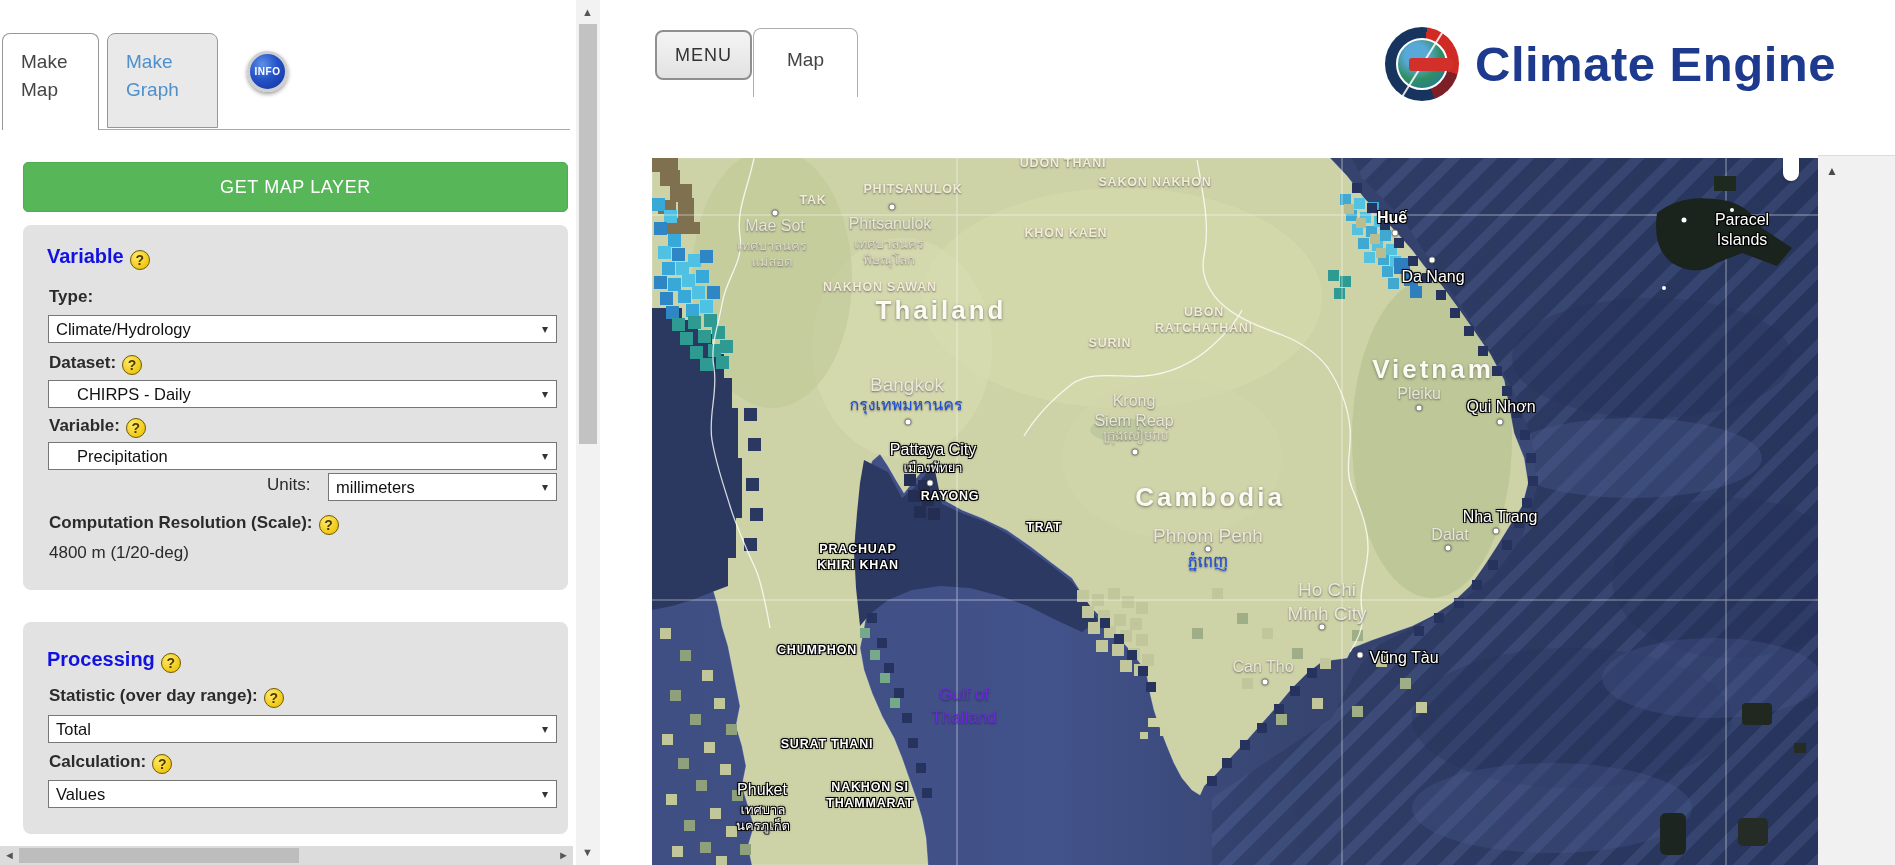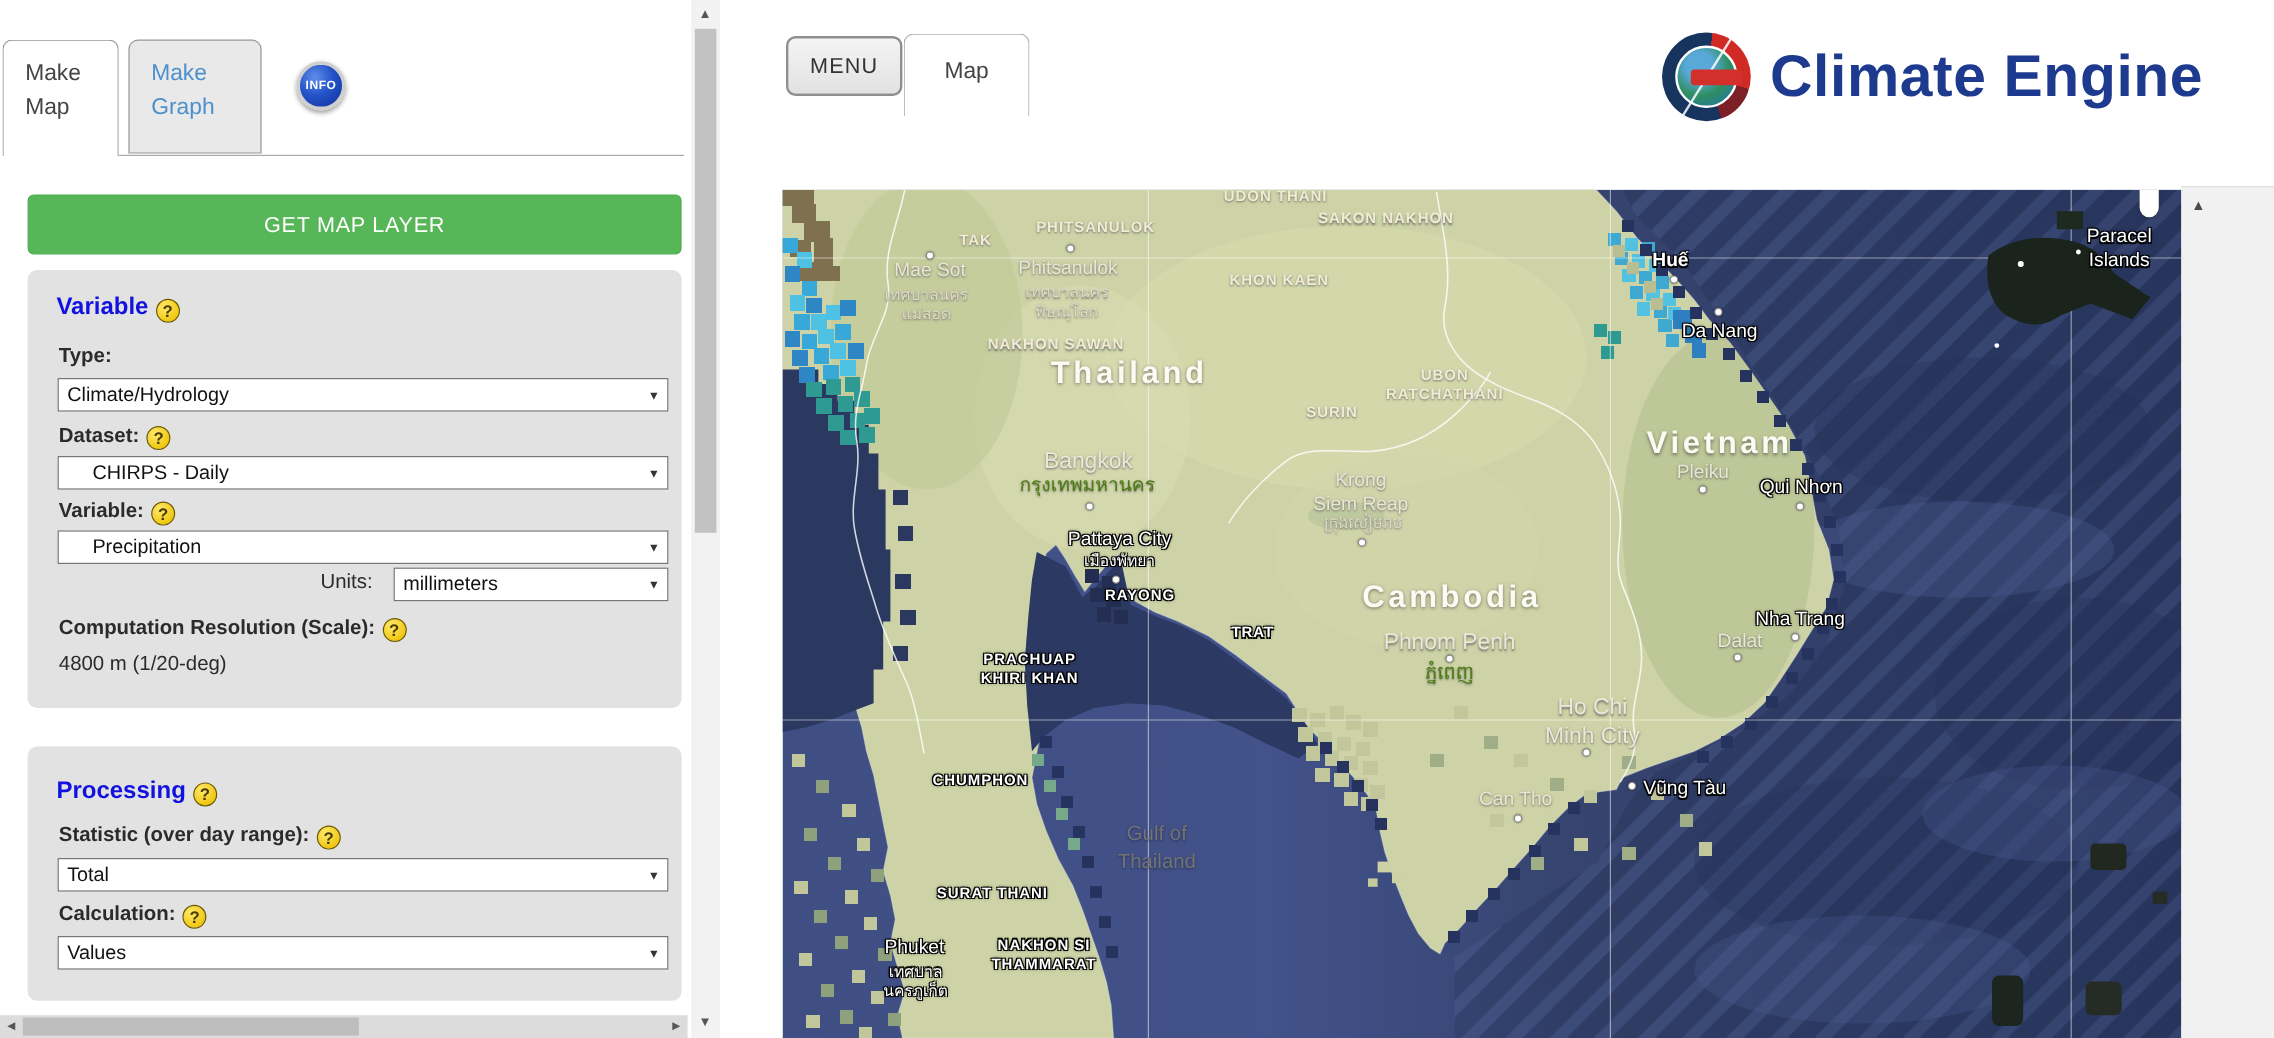--- a/index.html
+++ b/index.html
@@ -71,27 +71,27 @@
   #map-labels { position:absolute; left:0; top:0; width:100%; height:100%; }
   .mlabel { position:absolute; transform:translate(-50%,-50%); white-space:pre-line; text-align:center;
             line-height:1.25; pointer-events:none; }
   .country { font-size:26px; font-weight:bold; color:#fbfbf2; letter-spacing:3px;
              text-shadow:0 1px 3px rgba(70,70,70,.7); }
   .region  { font-size:12.5px; font-weight:bold; color:#f2ecd6; letter-spacing:.8px;
              text-shadow:0 1px 2px rgba(96,96,96,.9); }
   .city    { font-size:16px; color:#e9e6d6; text-shadow:0 1px 2px rgba(96,96,96,.95); }
   .city-lg { font-size:19px; color:#ebe8da; text-shadow:0 1px 2px rgba(96,96,96,.95); }
   .city-sub    { font-size:13px; color:#ded9c6; text-shadow:0 1px 2px rgba(96,96,96,.9); }
-  .city-sub-lg { font-size:16px; color:#4d7c0f; text-shadow:0 1px 2px rgba(96,96,96,.9); }
+  .city-sub-lg { font-size:16px; color:#1d4ed8; text-shadow:0 1px 2px rgba(96,96,96,.9); }
   .coastal, .coastal-sub, .coastal-caps { color:#fff;
      text-shadow:-1px -1px 0 #000, 1px -1px 0 #000, -1px 1px 0 #000, 1px 1px 0 #000, 0 0 3px #000; }
   .coastal { font-size:16px; }
   .coastal-sub { font-size:13px; }
   .coastal-caps { font-size:12.5px; font-weight:bold; letter-spacing:.8px; }
-  .water { font-size:17px; color:#737373; text-shadow:0 1px 2px rgba(25,35,65,.7); line-height:1.35; }
+  .water { font-size:17px; color:#6d28d9; text-shadow:0 1px 2px rgba(25,35,65,.7); line-height:1.35; }
   .mdot { position:absolute; width:7px; height:7px; border-radius:50%; background:#fff;
           border:1.5px solid #8a8a8a; transform:translate(-50%,-50%); box-shadow:0 0 2px rgba(0,0,0,.5); }
   #map-control-pill { position:absolute; left:1131px; top:0; width:16px; height:23px;
           background:#fff; border-radius:0 0 8px 8px; box-shadow:0 1px 2px rgba(0,0,0,.3); }
 
   
   #map-strip { position:absolute; left:1818px; top:155px; width:77px; height:710px; background:#f1f1f1;
                border-top:1px solid #ddd; }
   #map-strip .up { position:absolute; left:8px; top:8px; font-size:12px; color:#4a4a4a; }
 </style>
@@ -489,21 +489,21 @@
       <div class="mlabel city" style="left: 611px; top: 509px;">Can Tho</div>
       <div class="mlabel coastal" style="left: 752px; top: 500px;">Vũng Tàu</div>
       <div class="mlabel water" style="left: 312px; top: 549px;">Gulf of
 Thailand</div>
       <div class="mlabel coastal-caps" style="left: 175px; top: 587px;">SURAT THANI</div>
       <div class="mlabel coastal-caps" style="left: 218px; top: 638px;">NAKHON SI
 THAMMARAT</div>
       <div class="mlabel coastal" style="left: 110px; top: 632px;">Phuket</div>
       <div class="mlabel coastal-sub" style="left: 111px; top: 660px;">เทศบาล
 นครภูเก็ต</div>
-      <div class="mlabel coastal" style="left: 1090px; top: 50px; margin-left: 24px;">Paracel
+      <div class="mlabel coastal" style="left: 1090px; top: 72px;">Paracel
 Islands</div>
       <div class="mdot" style="left: 240px; top: 49px;"></div>
       <div class="mdot" style="left: 123px; top: 55px;"></div>
       <div class="mdot" style="left: 256px; top: 264px;"></div>
       <div class="mdot" style="left: 483px; top: 294px;"></div>
       <div class="mdot" style="left: 767px; top: 250px;"></div>
       <div class="mdot" style="left: 848px; top: 264px;"></div>
       <div class="mdot" style="left: 278px; top: 325px;"></div>
       <div class="mdot" style="left: 844px; top: 373px;"></div>
       <div class="mdot" style="left: 796px; top: 390px;"></div>

